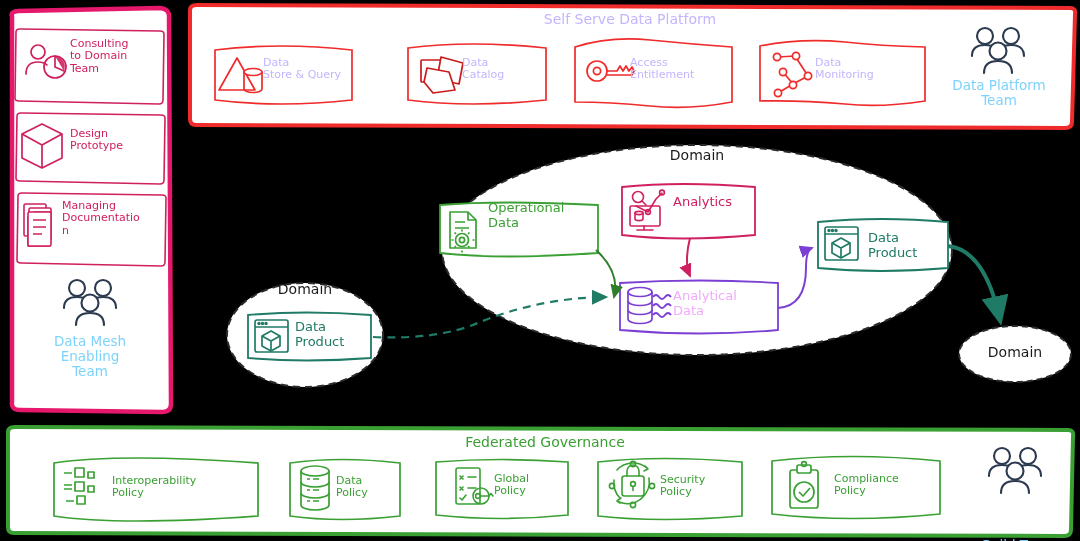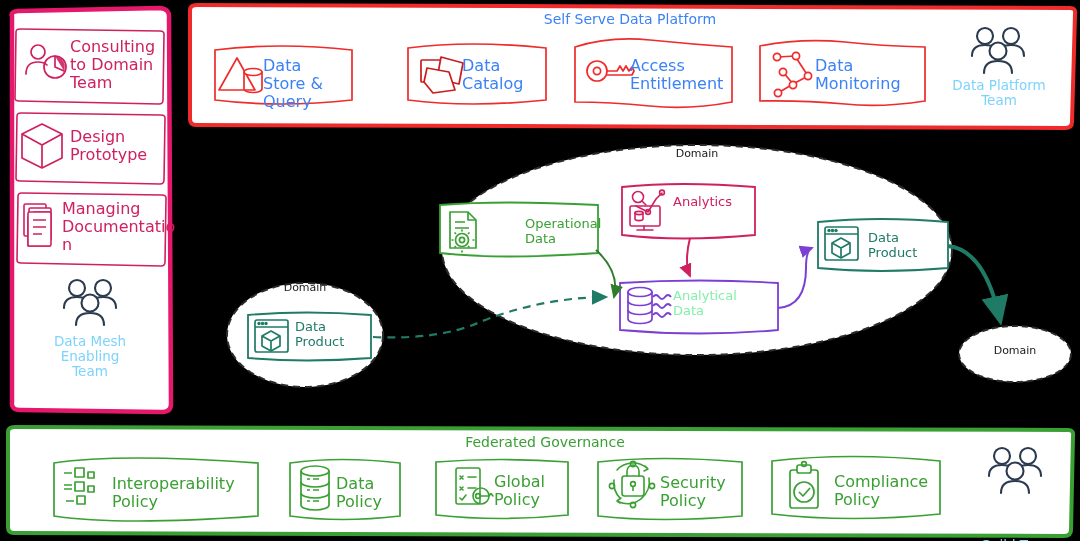--- a/index.html
+++ b/index.html
@@ -22,29 +22,29 @@
     line-height: 1.12;
     pointer-events: none;
   }
   .ctr { text-align: center; }
 
   
   .panel-title { font-size: 14px; }
 
   
   .c-crimson { color: #cf2060; }
-  .c-red     { color: #3b82f6; }
+  .c-red     { color: #c4b5fd; }
   .c-green   { color: #3aa033; }
   .c-teal    { color: #1f7a66; }
-  .c-purple  { color: #86efac; }
+  .c-purple  { color: #f0abfc; }
 
   .team-label { font-size: 13.5px; color: #7dd3fc; text-align: center; }
-  .card-label { font-size: 16px; }
+  .card-label { font-size: 11px; }
   .node-label { font-size: 13px; }
-  .domain-label { font-size: 11px; color: #1a1a1a; }
+  .domain-label { font-size: 14px; color: #1a1a1a; }
 </style>
 </head>
 <body>
 
 <div id="stage">
 
   <svg class="layer" viewBox="0 0 1080 541">
     <defs>
       <marker id="arrGreen" markerWidth="8" markerHeight="8" refX="6" refY="3.2" orient="auto">
         <path d="M0,0 L7,3.2 L0,6.4 z" fill="#2f7d2a"></path>
@@ -304,21 +304,21 @@
   <div class="lbl card-label c-red" style="left:815px; top:57px; width:100px;">Data
 Monitoring</div>
   <div class="lbl team-label ctr" style="left:938px; top:78px; width:122px;">Data Platform
 Team</div>
 
   <div class="lbl domain-label ctr" style="left:258px; top:282px; width:94px;">Domain</div>
   <div class="lbl node-label c-teal" style="left:295px; top:320px; width:80px;">Data
 Product</div>
 
   <div class="lbl domain-label ctr" style="left:650px; top:148px; width:94px;">Domain</div>
-  <div class="lbl node-label c-green" style="left:488px; top:217px; width:105px;margin-left:37px;">Operational
+  <div class="lbl node-label c-green" style="left:488px; top:201px; width:105px;">Operational
 Data</div>
   <div class="lbl node-label c-crimson" style="left:673px; top:195px; width:90px;">Analytics</div>
   <div class="lbl node-label c-purple" style="left:673px; top:289px; width:100px;">Analytical
 Data</div>
   <div class="lbl node-label c-teal" style="left:868px; top:231px; width:80px;">Data
 Product</div>
   <div class="lbl domain-label ctr" style="left:968px; top:345px; width:94px;">Domain</div>
 
   <div class="lbl panel-title ctr c-green" style="left:400px; top:435px; width:290px;">Federated Governance</div>
   <div class="lbl card-label c-green" style="left:112px; top:475px; width:145px;">Interoperability

